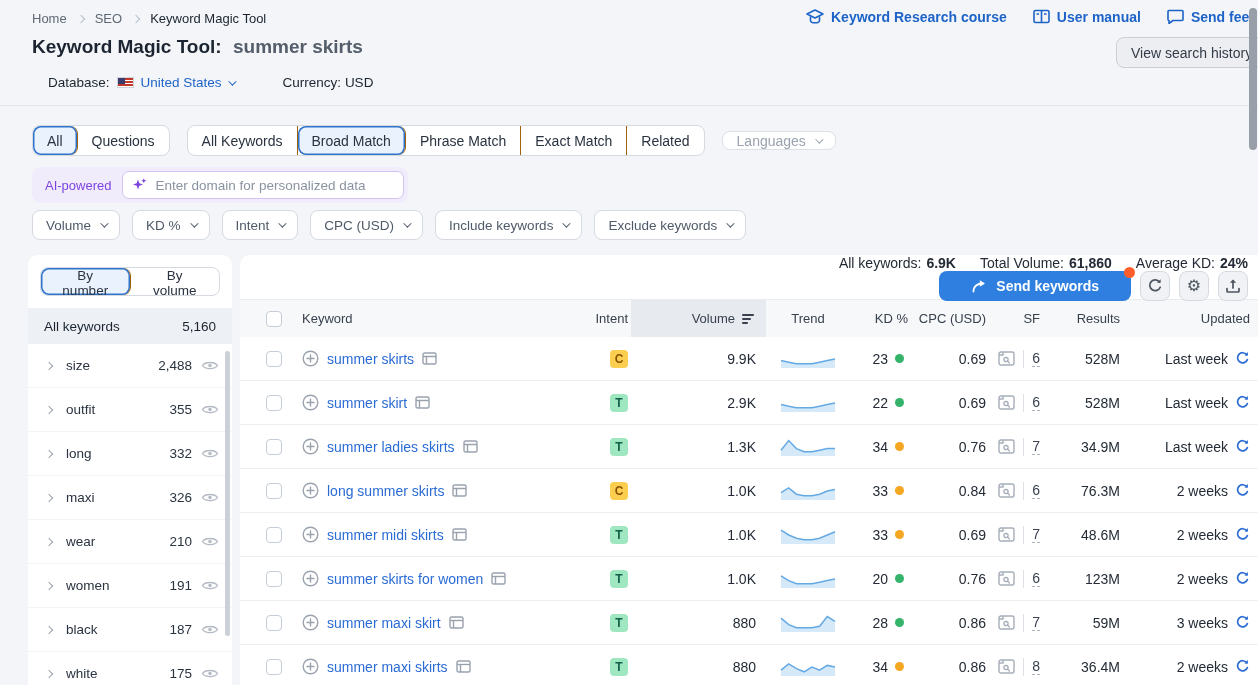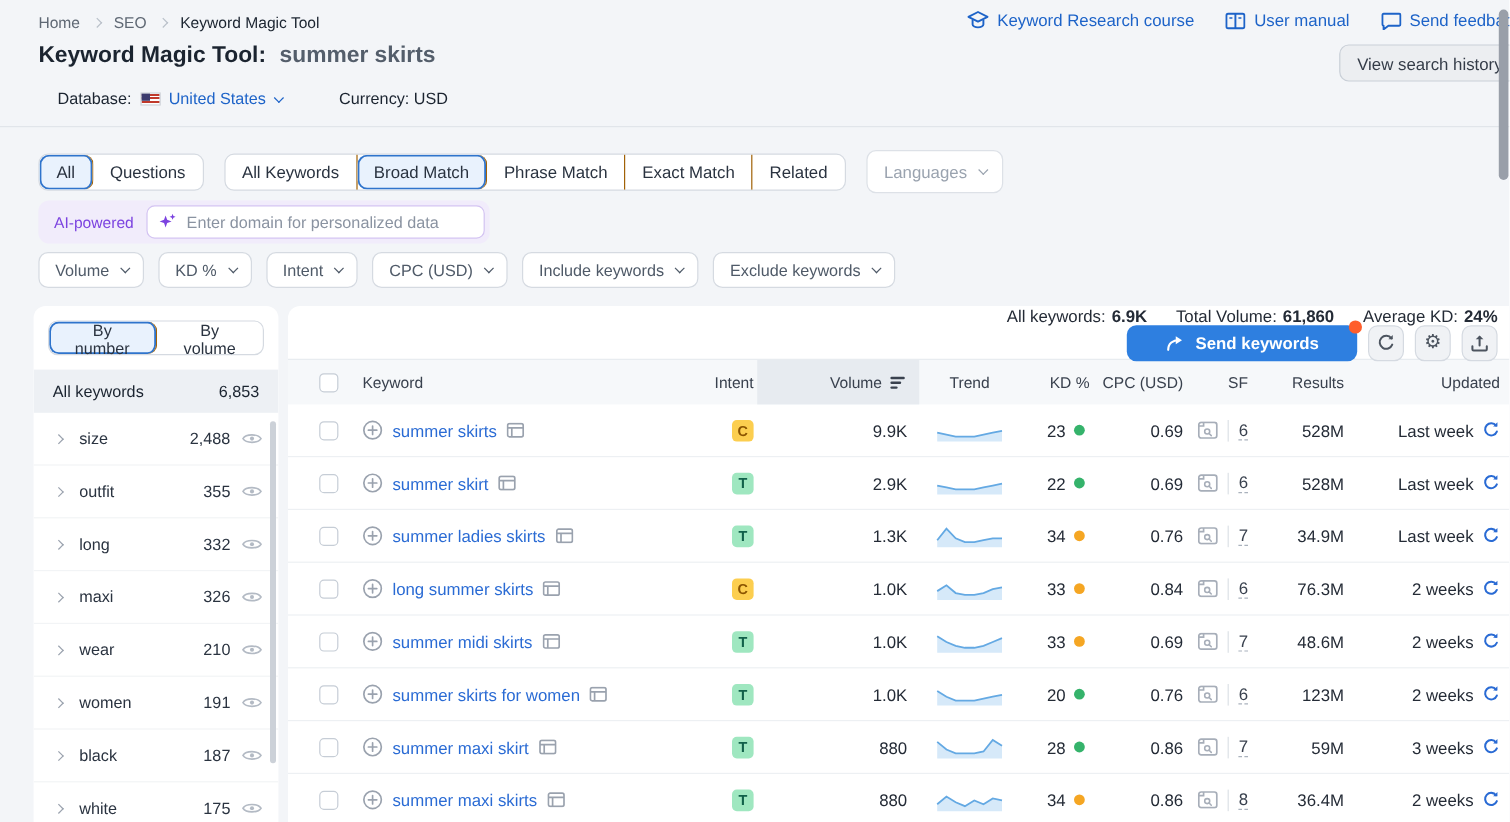--- a/index.html
+++ b/index.html
@@ -9,21 +9,21 @@
 
   
   .breadcrumb { position:absolute; top:11px; left:32px; display:flex; gap:11px; align-items:center; font-size:13px; color:#5f6874; }
   .crumb { display:flex; align-items:center; gap:11px; }
   .crumb:last-of-type .crumb-label { color:#1b2430; }
   .crumb:first-of-type .crumb-sep { display:none; }
   .crumb-sep { width:6px; height:6px; border-top:1.5px solid #b9c0c9; border-right:1.5px solid #b9c0c9; transform:rotate(45deg); }
   .crumb-label { cursor:pointer; }
 
   .top-links { position:absolute; top:9px; left:806px; display:flex; gap:26px; white-space:nowrap; font-size:14px; color:#1d63c8; align-items:center; }
-  .top-link { display:flex; align-items:flex-end; gap:7px; cursor:pointer; }
+  .top-link { display:flex; align-items:flex-start; gap:7px; cursor:pointer;font-weight:bold; }
   .top-link svg { flex:0 0 auto; }
 
   .page-title { position:absolute; top:36px; left:32px; font-size:19px; }
   .page-title .t-bold { font-weight:bold; color:#1b2430; }
   .page-title .t-query { color:#545e6b; margin-left:6px; }
 
   .view-history { position:absolute; top:37px; left:1116px; height:31px; padding:0 14px; background:#eceef1; border:1px solid #c9cfd7; border-radius:8px; font-size:14px; color:#343c48; white-space:nowrap; display:flex; align-items:center; cursor:pointer; }
 
   .meta-row { position:absolute; top:75px; left:48px; font-size:13.5px; display:flex; align-items:center; gap:7px; color:#1b2430; }
   .flag { width:17px; height:11px; background:repeating-linear-gradient(180deg,#c0392b 0 1.6px,#fff 1.6px 3.2px); position:relative; display:inline-block; border:0.5px solid #d0d4da; }
@@ -34,21 +34,21 @@
   .hdr-divider { position:absolute; top:105px; left:0; right:0; border-top:1px solid #e1e5ea; }
 
   .page-scroll { position:absolute; top:8px; right:1px; width:8px; height:142px; background:#999fa9; border-radius:4px; }
 
   
   .tabs-row { position:absolute; top:125px; left:32px; display:flex; gap:17px; align-items:center; }
   .seg { display:flex; background:#fff; border:1px solid #d5dae1; border-radius:8px; height:31px; }
   .seg button { background:transparent; border:none; border-right:1px solid #a16207; padding:0 14px; font-size:14px; color:#2a3340; font-family:inherit; cursor:pointer; height:100%; }
   .seg button:last-of-type { border-right:none; }
   .seg button.tab-on { background:#e9f2fd; box-shadow:inset 0 0 0 1.5px #2f74cc; border-radius:8px; }
-  .lang-btn { height:36px; background:#fff; border:1px solid #dde1e7; border-radius:8px; padding:4px 14px; font-size:14px; color:#9aa3af; display:flex; align-items:center; gap:9px; cursor:pointer; }
+  .lang-btn { height:19px; background:#fff; border:1px solid #dde1e7; border-radius:8px; padding:4px 14px; font-size:14px; color:#9aa3af; display:flex; align-items:center; gap:9px; cursor:pointer; }
 
   
   .ai-row { position:absolute; top:167px; left:32px; display:flex; align-items:center; background:#f1ecfb; border-radius:9px; padding:4px 4px 4px 13px; gap:11px; }
   .ai-badge { font-size:13px; color:#7c43e0; }
   .ai-input-wrap { position:relative; }
   .ai-input { width:282px; height:28px; border:1px solid #d3c3f2; border-radius:7px; padding:0 10px 0 32px; font-size:13.5px; font-family:inherit; color:#a21caf; background:#fff; outline:none; }
   .ai-input::placeholder { color:#8a93a1; }
   .ai-sparkle { position:absolute; left:9px; top:5px; }
 
   
@@ -254,21 +254,21 @@
     <div class="toggle-wrap">
       <div class="seg">
 
           <button style="flex:1" class="tab-on">By number</button>
 
           <button style="flex:1" class="tab-off">By volume</button>
         </div>
     </div>
     <div class="all-row">
       <span>All keywords</span>
-      <span class="cnt">6,853</span>
+      <span class="cnt">5,160</span>
     </div>
     <div>
 
         <div class="side-item">
           <span class="chev-r"></span>
           <span class="lbl">size</span>
           <span class="cnt">2,488</span>
           <svg class="ic" width="18" height="13" viewBox="0 0 18 13">
             <path d="M1.5 6.5C4 2.4 14 2.4 16.5 6.5 14 10.6 4 10.6 1.5 6.5z" fill="none" stroke="#b3bac4" stroke-width="1.4"></path>
             <circle cx="9" cy="6.5" r="1.7" fill="#b3bac4"></circle>

